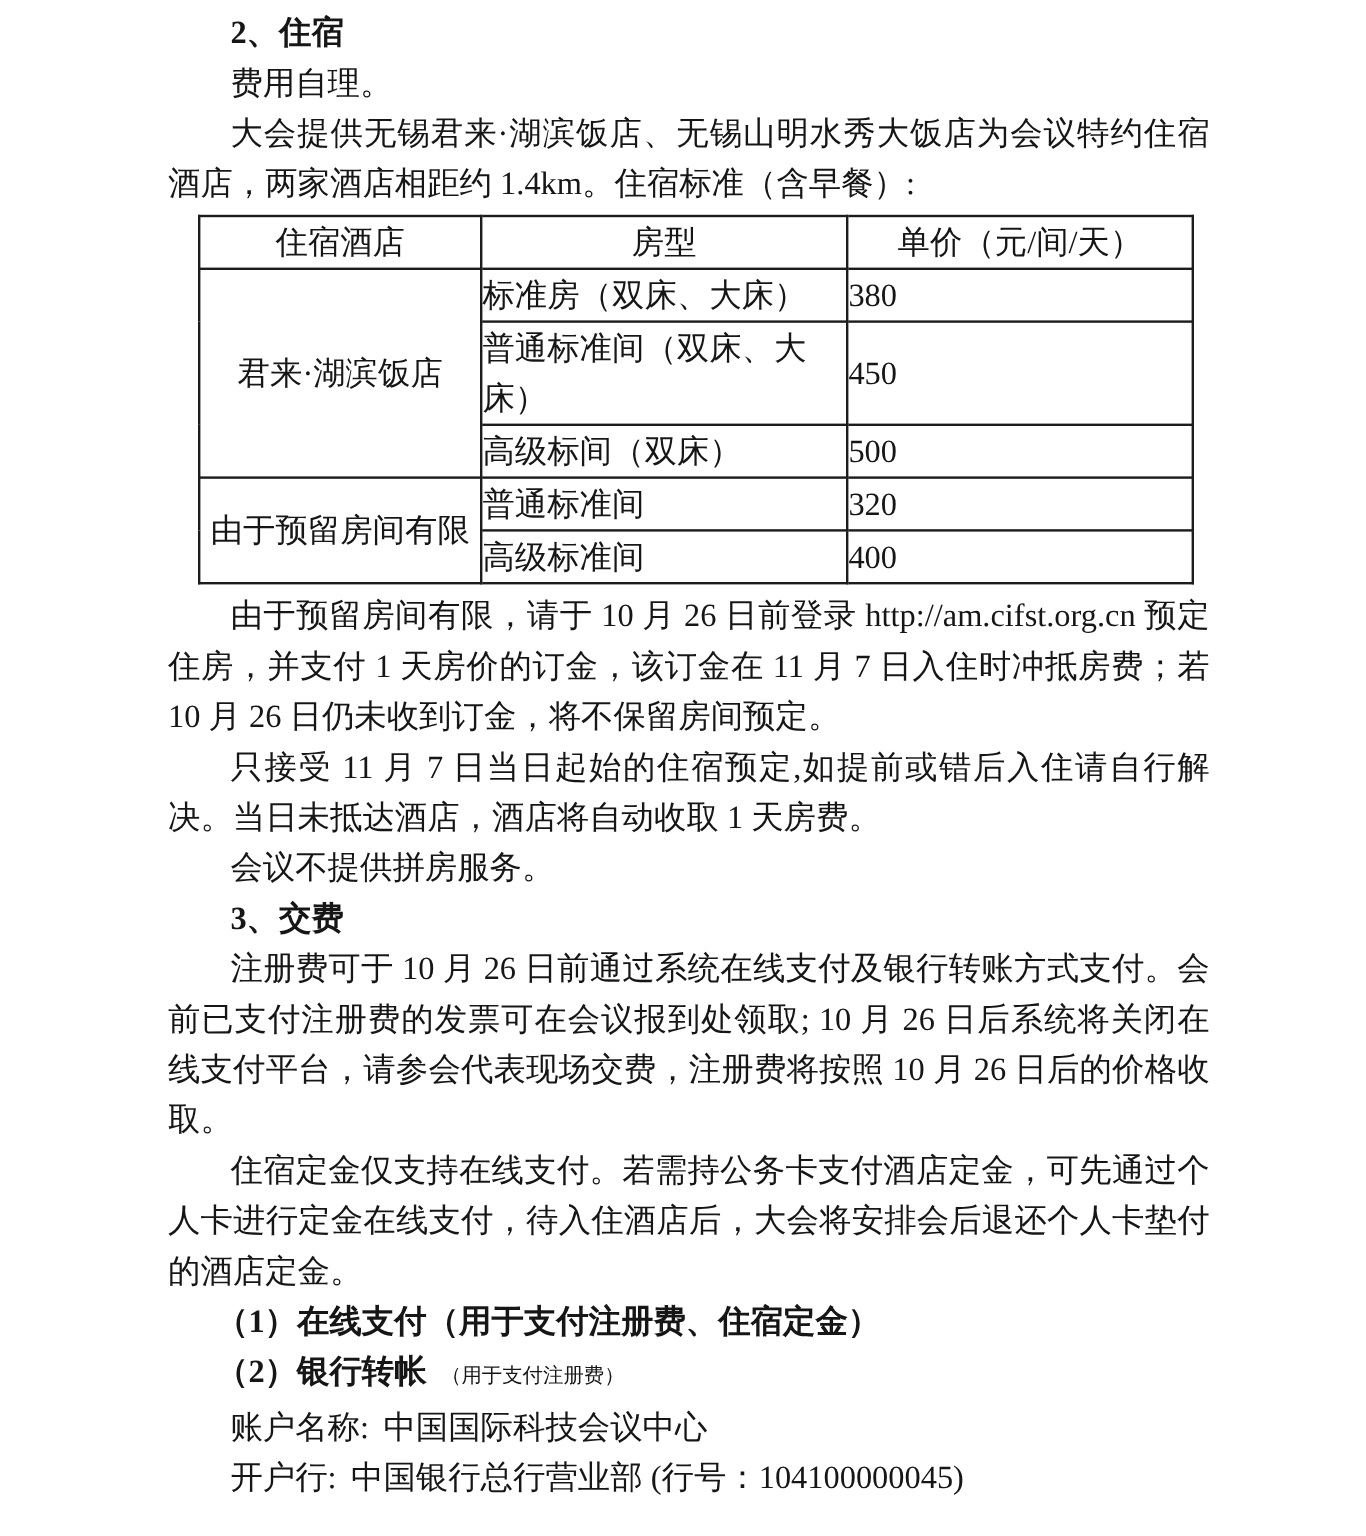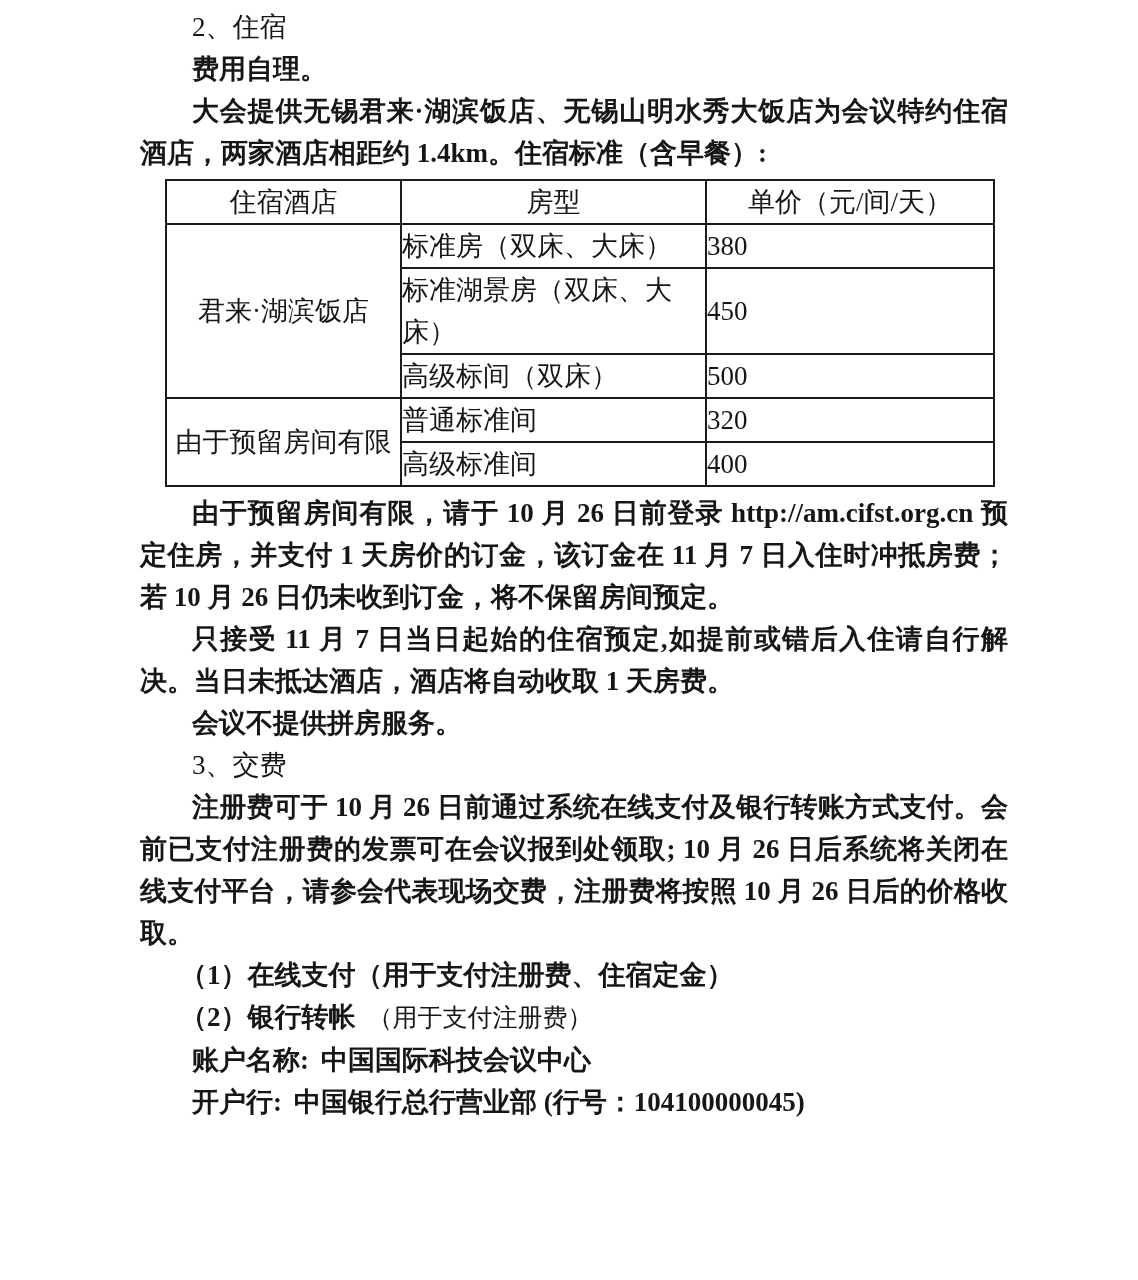--- a/index.html
+++ b/index.html
@@ -20,36 +20,36 @@
     height: 1280px;
     padding: 6px 130px 0 140px;
     font-size: 27px;
     line-height: 42px;
   }
   p, h2 {
     margin: 0;
     padding: 0;
     font-size: 27px;
     line-height: 42px;
-    font-weight: bold;
+    font-weight: normal;
   }
   .indent { text-indent: 52px; }
   .just { text-align: justify; }
   .bold { font-weight: bold; }
   h2.sec-heading {
-    font-weight: normal;
+    font-weight: bold;
     text-indent: 52px;
   }
   .sub-heading {
     font-weight: bold;
     text-indent: 40px;
   }
   .sub-suffix {
     font-weight: normal;
-    font-size: 25px;
+    font-size: 17px;
     margin-left: 12px;
   }
   table.hotel-table {
     border-collapse: collapse;
     table-layout: fixed;
     width: 828px;
     margin: 5px 0 5px 25px;
   }
   table.hotel-table th,
   table.hotel-table td {
@@ -94,21 +94,21 @@
         <th>单价（元/间/天）</th>
       </tr>
     </thead>
     <tbody>
       <tr>
         <td class="hotel-cell" rowspan="3">君来·湖滨饭店</td>
         <td class="room-cell">标准房（双床、大床）</td>
         <td class="price-cell">380</td>
       </tr>
       <tr>
-        <td class="room-cell">标准湖景房（双床、大床）</td>
+        <td class="room-cell">普通标准间（双床、大床）</td>
         <td class="price-cell">450</td>
       </tr>
       <tr>
         <td class="room-cell">高级标间（双床）</td>
         <td class="price-cell">500</td>
       </tr>
       <tr>
         <td class="hotel-cell" rowspan="2">由于预留房间有限</td>
         <td class="room-cell">普通标准间</td>
         <td class="price-cell">320</td>
@@ -123,20 +123,21 @@
   <p class="indent just"><span>由于预留房间有限，请于 10 月 26 日前登录 </span><span>http://am.cifst.org.cn</span><span> 预定住房，并支付 1 天房价的订金，该订金在 11 月 7 日入住时冲抵房费；若 10 月 26 日仍未收到订金，将不保留房间预定。</span></p>
 
   <p class="indent just">只接受 11 月 7 日当日起始的住宿预定,如提前或错后入住请自行解决。当日未抵达酒店，酒店将自动收取 1 天房费。</p>
 
   <p class="indent">会议不提供拼房服务。</p>
 
   <h2 class="sec-heading">3、交费</h2>
 
   <p class="indent just">注册费可于 10 月 26 日前通过系统在线支付及银行转账方式支付。会前已支付注册费的发票可在会议报到处领取; 10 月 26 日后系统将关闭在线支付平台，请参会代表现场交费，注册费将按照 10 月 26 日后的价格收取。</p>
 
+  <p class="indent just">住宿定金仅支持在线支付。若需持公务卡支付酒店定金，可先通过个人卡进行定金在线支付，待入住酒店后，大会将安排会后退还个人卡垫付的酒店定金。</p>
 
   <p class="sub-heading">（1）在线支付（用于支付注册费、住宿定金）</p>
 
 
   <p class="sub-heading"><span class="bold">（2）银行转帐</span><span class="sub-suffix">（用于支付注册费）</span></p>
 
   <p class="acct"><span>账户名称:</span><span class="val">中国国际科技会议中心</span></p>
 
   <p class="acct"><span>开户行:</span><span class="val">中国银行总行营业部 (行号：104100000045)</span></p>
 

